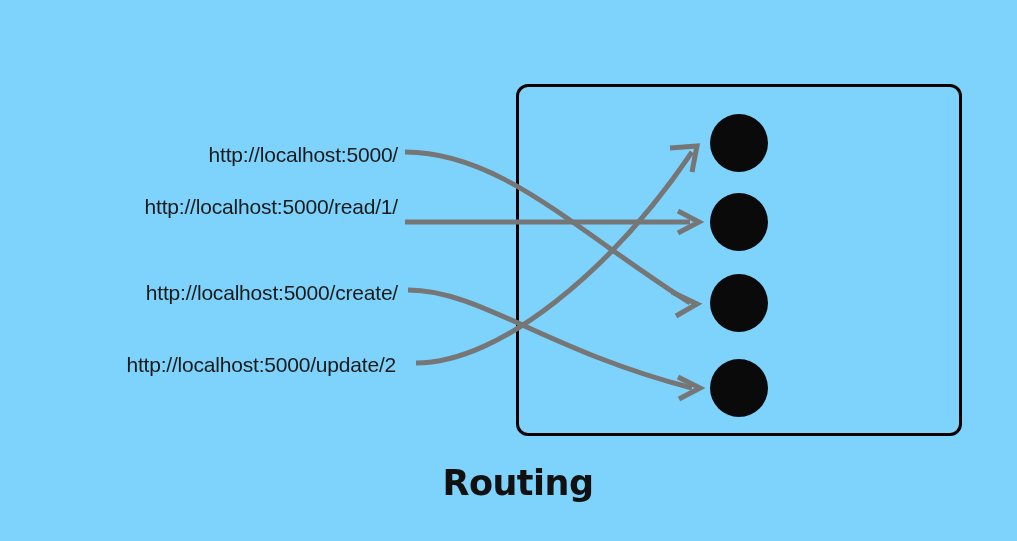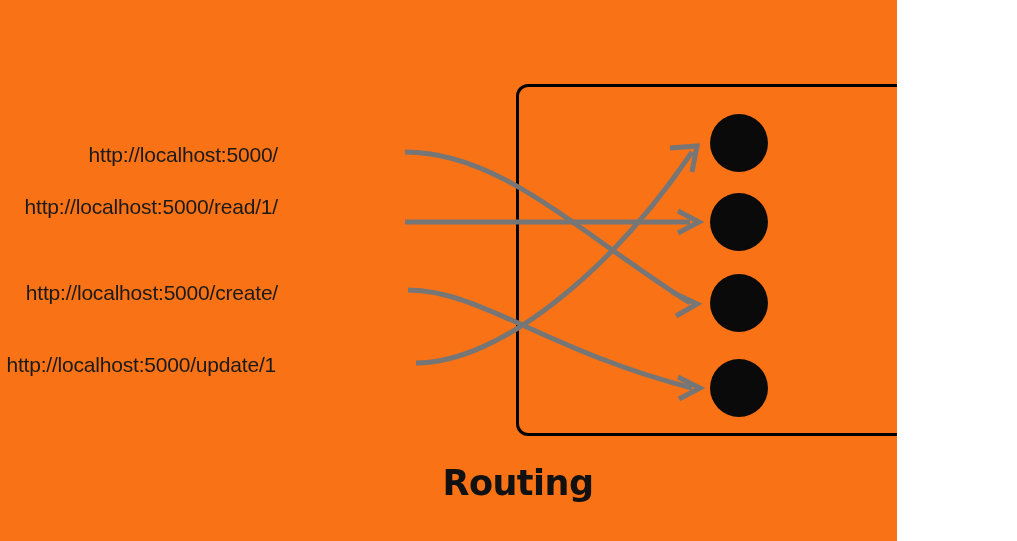--- a/index.html
+++ b/index.html
@@ -2,23 +2,23 @@
 <html><head>
 <meta charset="utf-8">
 <style>
   html, body {
     margin: 0;
     padding: 0;
     background: #ffffff;
   }
   #canvas {
     position: relative;
-    width: 897px;
+    width: 1017px;
     height: 541px;
-    background: #f97316;
+    background: #7dd3fc;
     overflow: hidden;
     font-family: "Liberation Sans", sans-serif;
   }
   .url-label {
     position: absolute;
     right: 619px;              
     text-align: right;
     white-space: nowrap;
     color: #1a1a1a;
     font-family: "Liberation Sans", sans-serif;
@@ -94,21 +94,21 @@
 <body>
 
 <div id="canvas">
 
   <div class="url-label" id="label-root">http://localhost:5000/</div>
 
   <div class="url-label" id="label-read">http://localhost:5000/read/1/</div>
 
   <div class="url-label" id="label-create">http://localhost:5000/create/</div>
 
-  <div class="url-label" id="label-update">http://localhost:5000/update/1</div>
+  <div class="url-label" id="label-update">http://localhost:5000/update/2</div>
 
   <div id="router-box"></div>
 
   <svg id="routes-svg" viewBox="0 0 1017 541">
     <path class="route-path" d="M 405 152 C 500 152 575 230 690 303"></path>
     <path class="route-head" d="M 672 292 L 697 304 L 676 316"></path>
 
     <path class="route-path" d="M 405 222 L 690 222"></path>
     <path class="route-head" d="M 678 211 L 699 222 L 678 233"></path>
 

